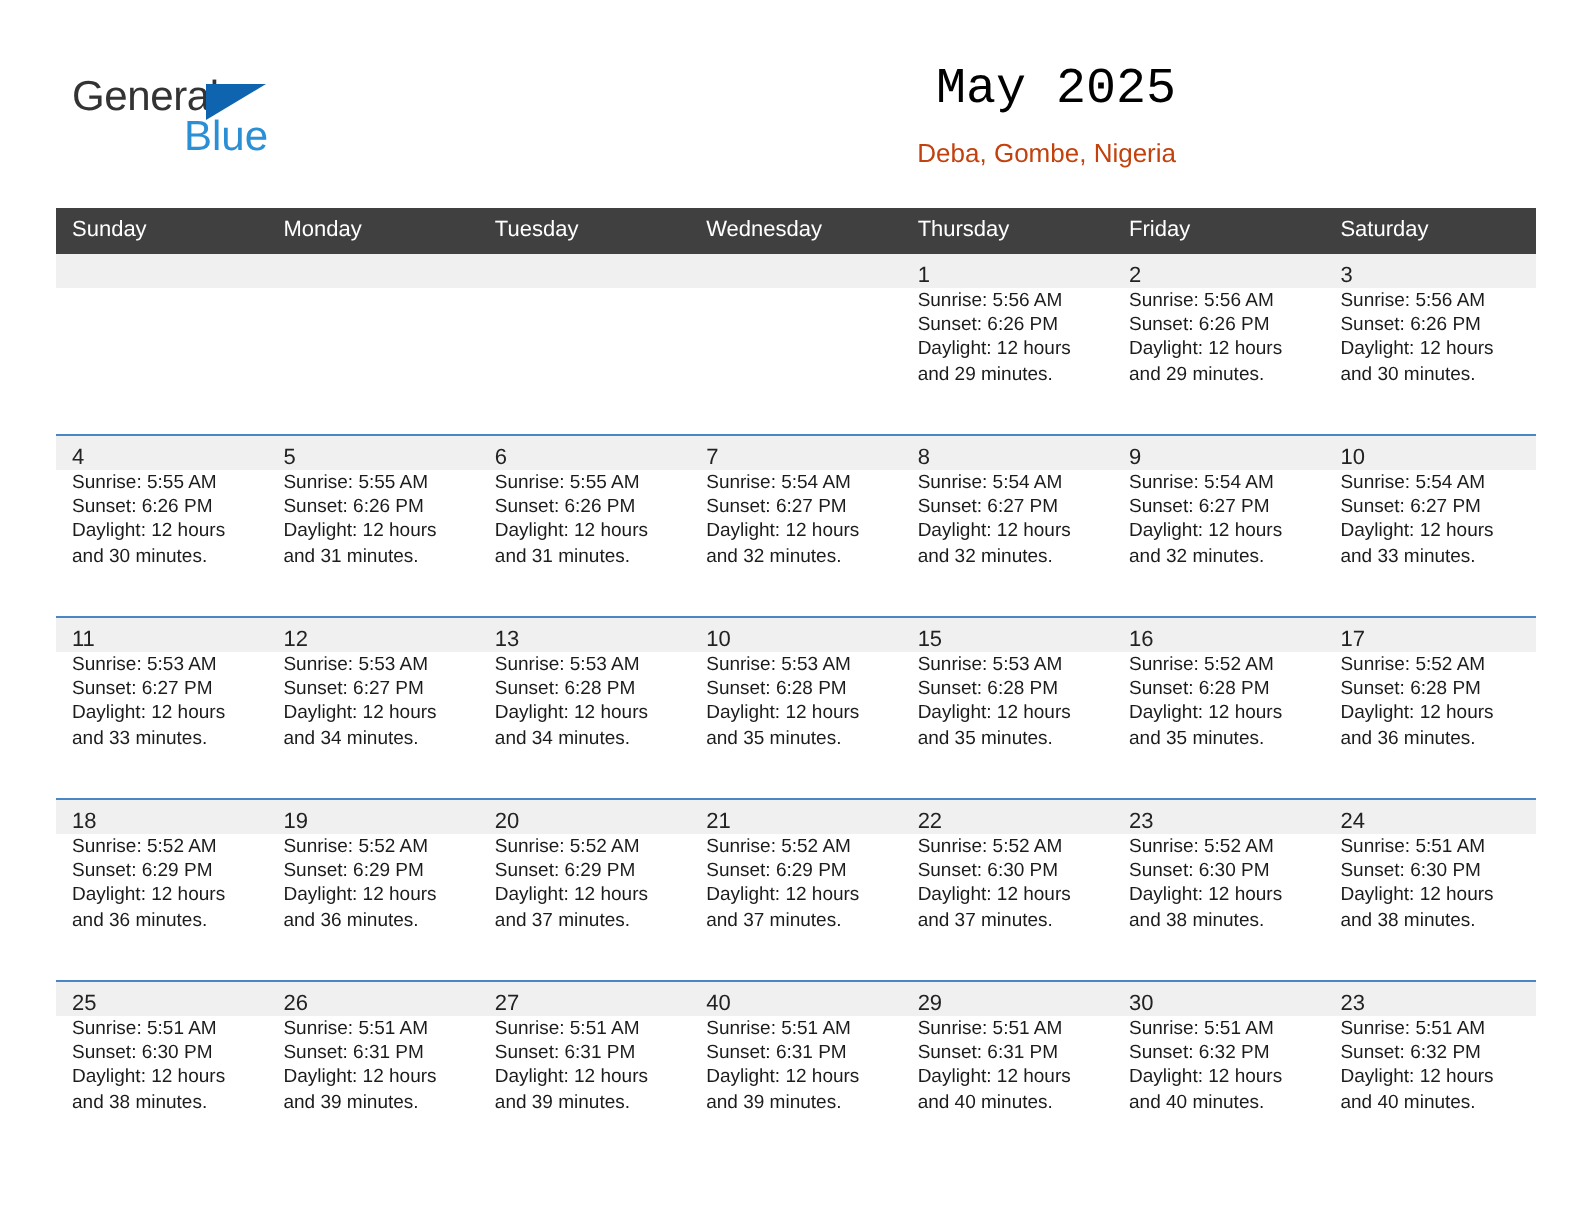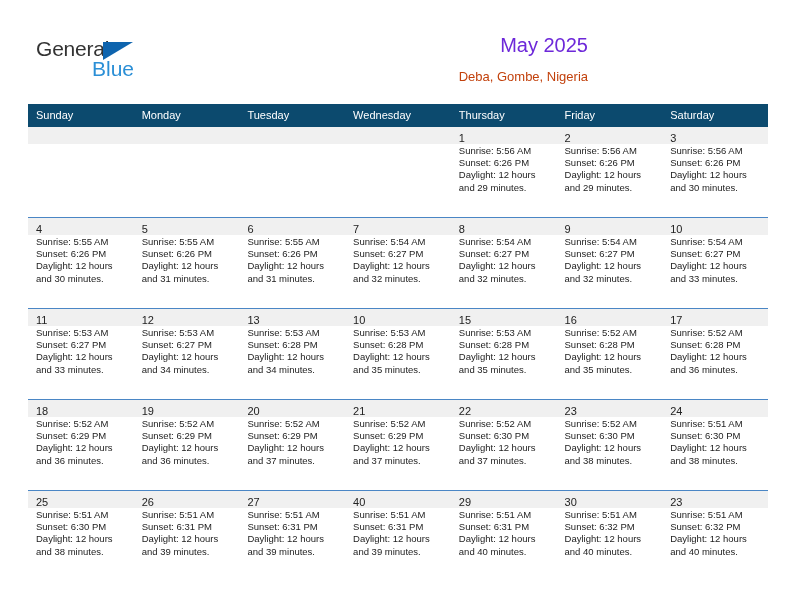--- a/index.html
+++ b/index.html
@@ -63,24 +63,25 @@
     line-height: 22px;
     text-align: right;
   }
   .title-block {
     position: absolute;
     right: 36px;
     top: 30px;
     text-align: right;
   }
   .cal-title {
-    font-size: 20px;
-    color: #6d28d9;
+    font-size: 25px;
+    color: #000000;
     line-height: 30px;
     white-space: nowrap;
+    font-family: Liberation Mono, monospace;
   }
   .cal-subtitle {
     font-size: 13px;
     color: #c2410c;
     line-height: 18px;
     margin-top: 8px;
     white-space: nowrap;
   }
 
   
@@ -89,21 +90,21 @@
     left: 28px;
     top: 104px;
     width: 740px;
   }
   table.cal-table {
     width: 740px;
     border-collapse: collapse;
     table-layout: fixed;
   }
   table.cal-table th {
-    background: #0c4a6e;
+    background: #404040;
     color: #ffffff;
     font-size: 11px;
     font-weight: normal;
     text-align: left;
     padding: 5px 0 6px 8px;
     height: 11px;
     border: none;
   }
   table.cal-table td.daycell {
     vertical-align: top;

